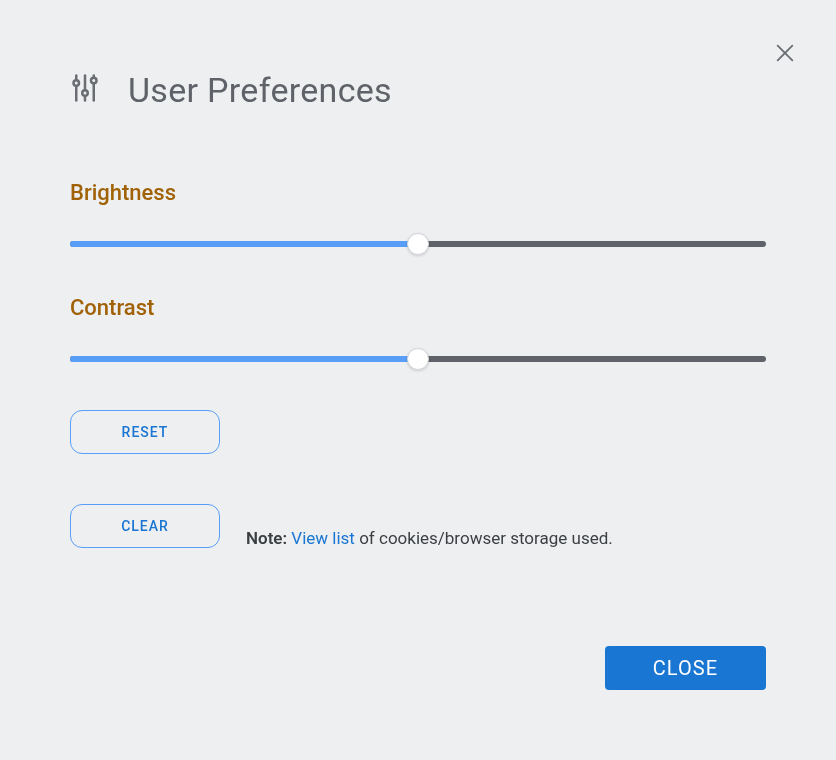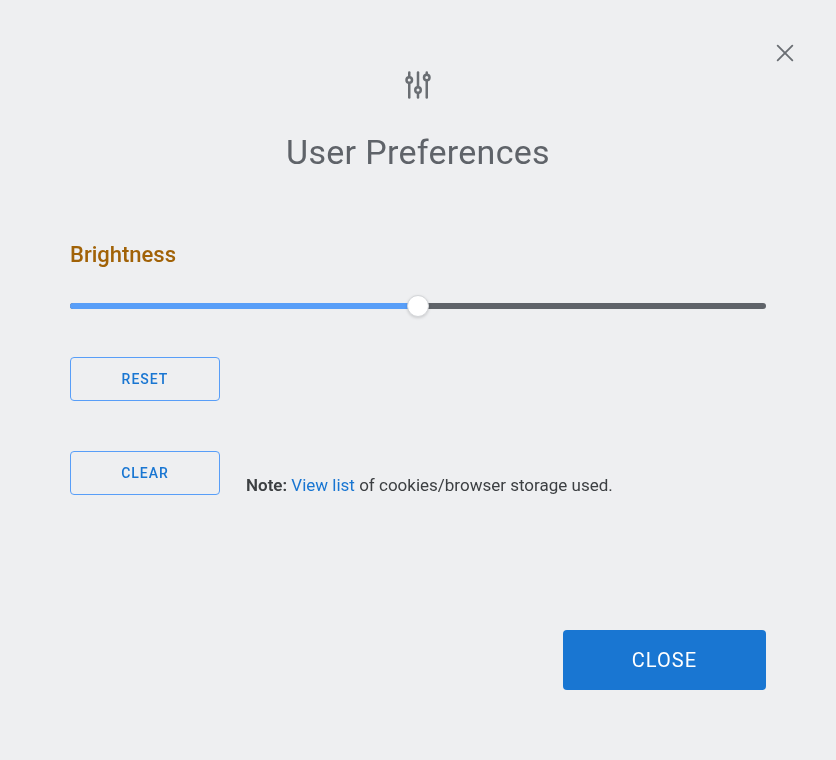--- a/index.html
+++ b/index.html
@@ -32,21 +32,20 @@
       width: 22px;
       height: 22px;
       stroke: currentColor;
     }
     
     .header {
       display: flex;
       align-items: center;
       gap: 28px;
       margin-bottom: 70px;
-      flex-direction: column;
     }
     
     .settings-icon {
       color: #6a6e73;
     }
     
     .settings-icon svg {
       width: 30px;
       height: 30px;
       stroke: currentColor;
@@ -111,31 +110,31 @@
       justify-content: center;
       height: 44px;
       padding: 0 30px;
       min-width: 150px;
       border: 1px solid #589ef8;
       background: transparent;
       color: #1976d2;
       font-size: 14px;
       font-weight: 500;
       letter-spacing: 1px;
-      border-radius: 4px;
+      border-radius: 12px;
       cursor: pointer;
       font-family: inherit;
     }
     
     .btn-primary {
       display: inline-flex;
       align-items: center;
       justify-content: center;
-      height: 60px;
-      padding: 0 69px;
+      height: 44px;
+      padding: 0 48px;
       border: none;
       background: #1976d2;
       color: #fff;
       font-size: 20px;
       font-weight: 400;
       letter-spacing: 1px;
       border-radius: 4px;
       cursor: pointer;
       font-family: inherit;
     }
@@ -204,20 +203,28 @@
 
   <div>
     <div class="section-label">Brightness</div>
     <div class="slider-container">
       <div class="slider-track"></div>
       <div class="slider-fill" style="width:50%"></div>
       <div class="slider-thumb" style="left:50%"></div>
     </div>
   </div>
 
+  <div class="contrast-section">
+    <div class="section-label">Contrast</div>
+    <div class="slider-container">
+      <div class="slider-track"></div>
+      <div class="slider-fill" style="width:50%"></div>
+      <div class="slider-thumb" style="left:50%"></div>
+    </div>
+  </div>
 
   <button class="btn-outline">RESET</button>
 
   <div class="storage-section">
     <div class="storage-row">
       <button class="btn-outline">CLEAR</button>
       <div class="note-text">
         <span class="note-label">Note:</span>
         <span> </span>
         <span class="note-link">View list</span><span> of cookies/browser storage used.</span>

